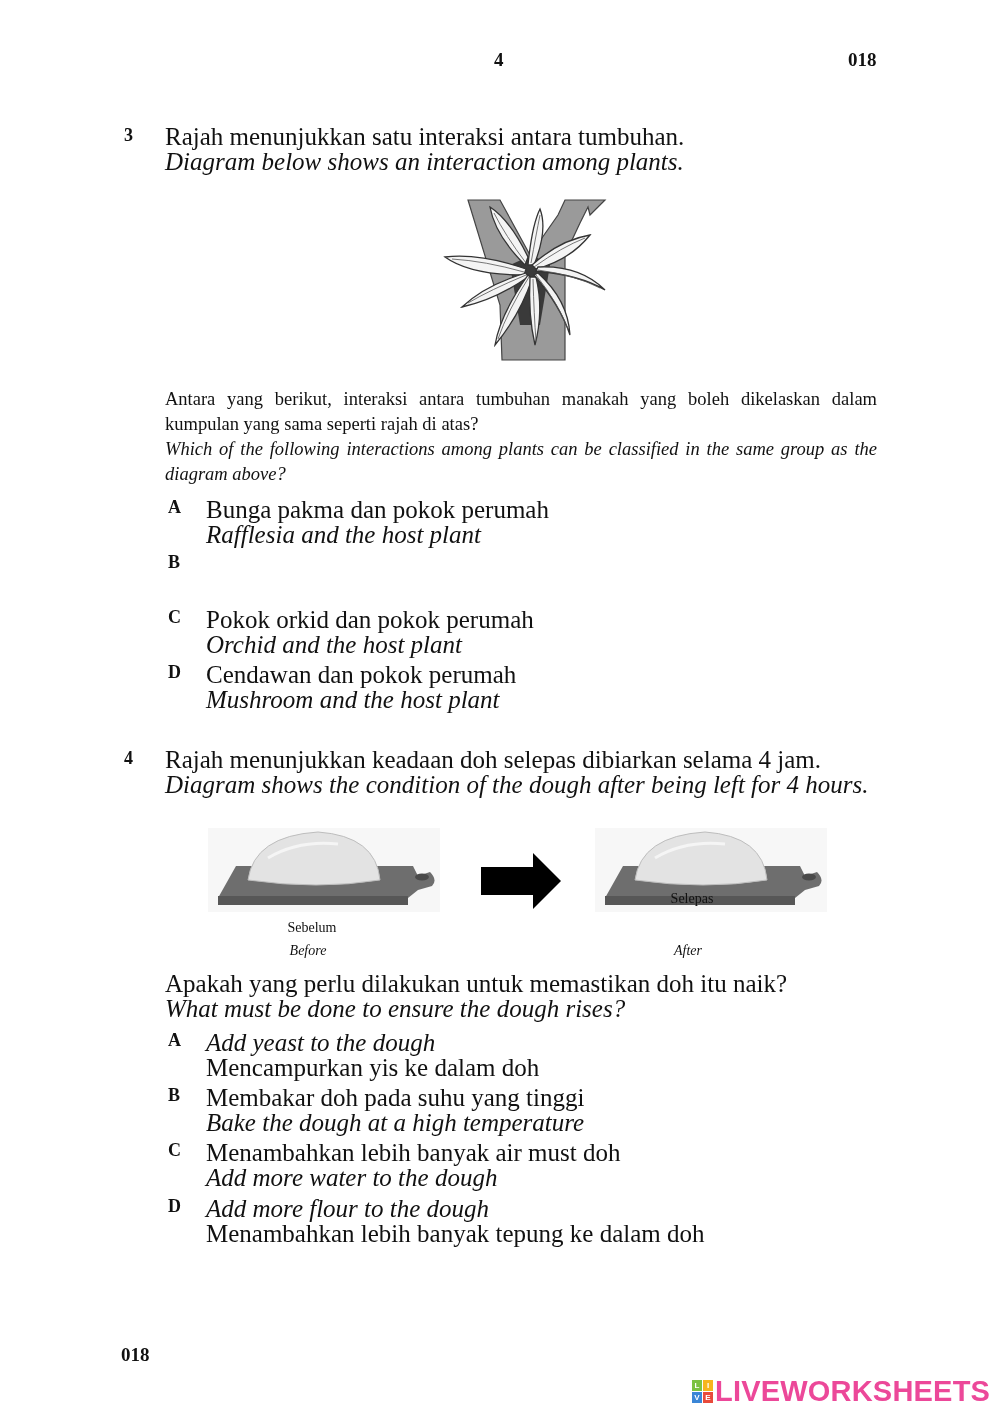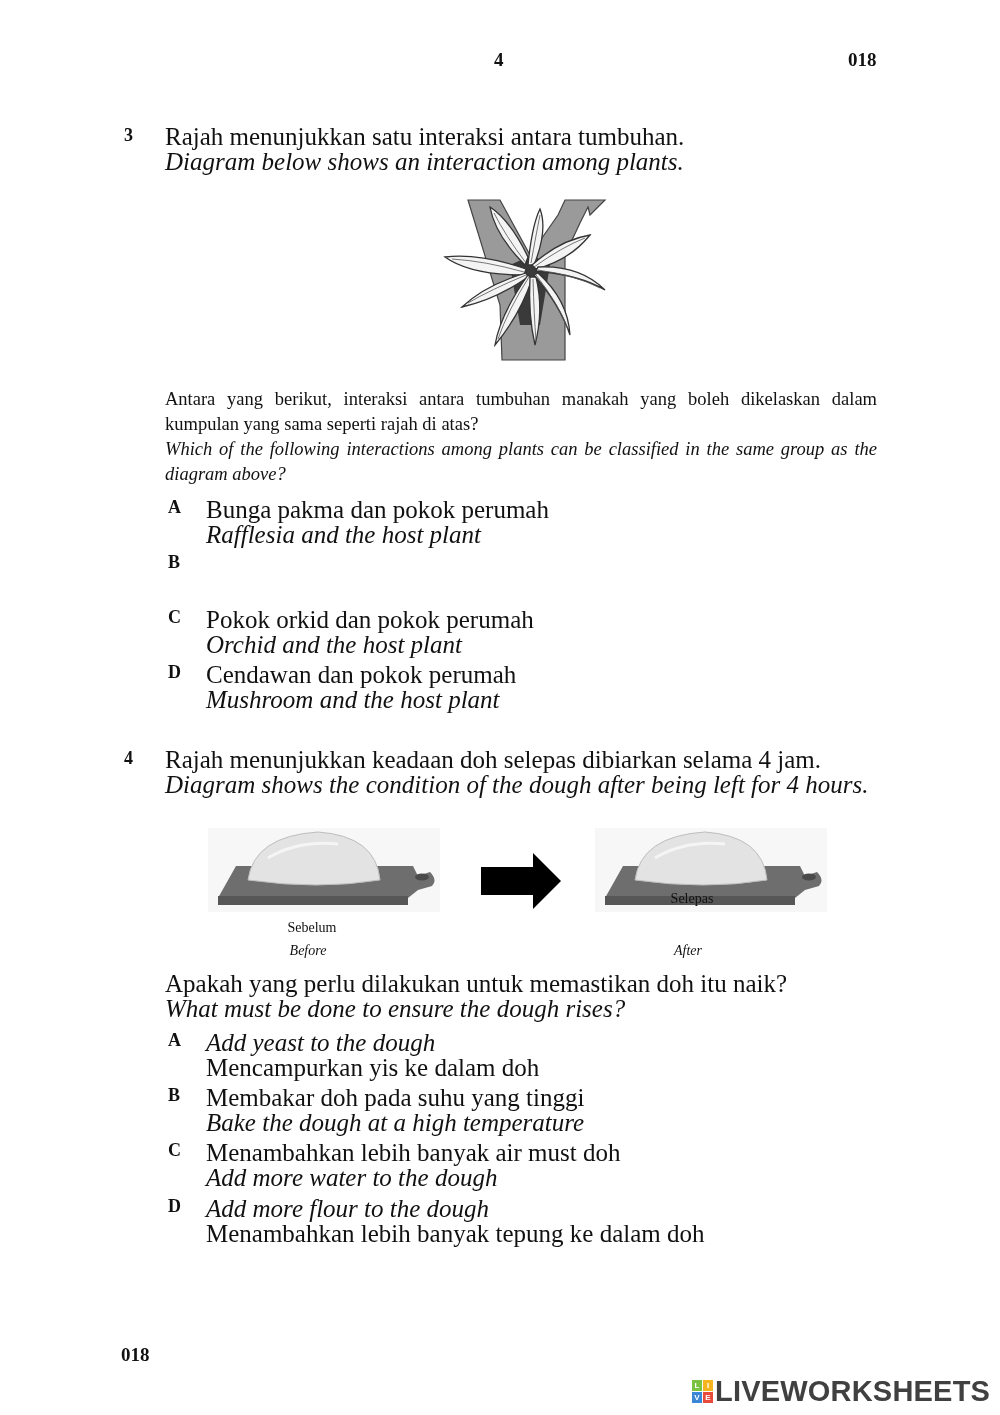--- a/index.html
+++ b/index.html
@@ -14,21 +14,21 @@
     .line { font-size: 25px; line-height: 25px; white-space: nowrap; }
     .it { font-style: italic; }
     .just { width: 712px; font-size: 18.5px; line-height: 25px; text-align: justify; }
     .opt { position: absolute; left: 168px; }
     .opt-letter { position: absolute; left: 0; top: 0; font-weight: bold; font-size: 18px; }
     .opt-text { position: absolute; left: 38px; top: 0; }
     .caption { font-size: 14px; line-height: 23px; text-align: center; width: 120px; }
     .logo { display: flex; align-items: center; }
     .logo-grid { display: grid; grid-template-columns: 10px 10px; grid-template-rows: 11px 11px; gap: 1px; margin-right: 2px; }
     .logo-grid span { display: flex; align-items: center; justify-content: center; font-family: "Liberation Sans", sans-serif; font-weight: bold; font-size: 8px; color: #fff; }
-    .logo-text { font-family: "Liberation Sans", "DejaVu Sans", sans-serif; font-weight: bold; font-size: 29px; color: #404040; letter-spacing: 0.2px; }
+    .logo-text { font-family: "Liberation Sans", "DejaVu Sans", sans-serif; font-weight: bold; font-size: 29px; color: #ec4899; letter-spacing: 0.2px; }
   </style>
 </head>
 <body>
 
 <div class="abs hdr-num" style="left:494px; top:49px;">4</div>
 <div class="abs hdr-num" style="left:848px; top:49px;">018</div>
 
 <section>
   <div class="abs qnum" style="left:124px; top:125px;">3</div>
   <div class="abs line" style="left:165px; top:124px;">Rajah menunjukkan satu interaksi antara tumbuhan.</div>

